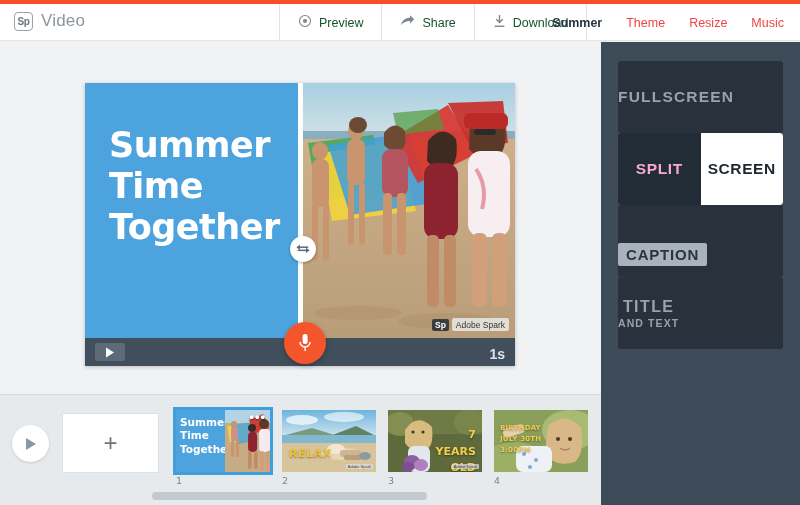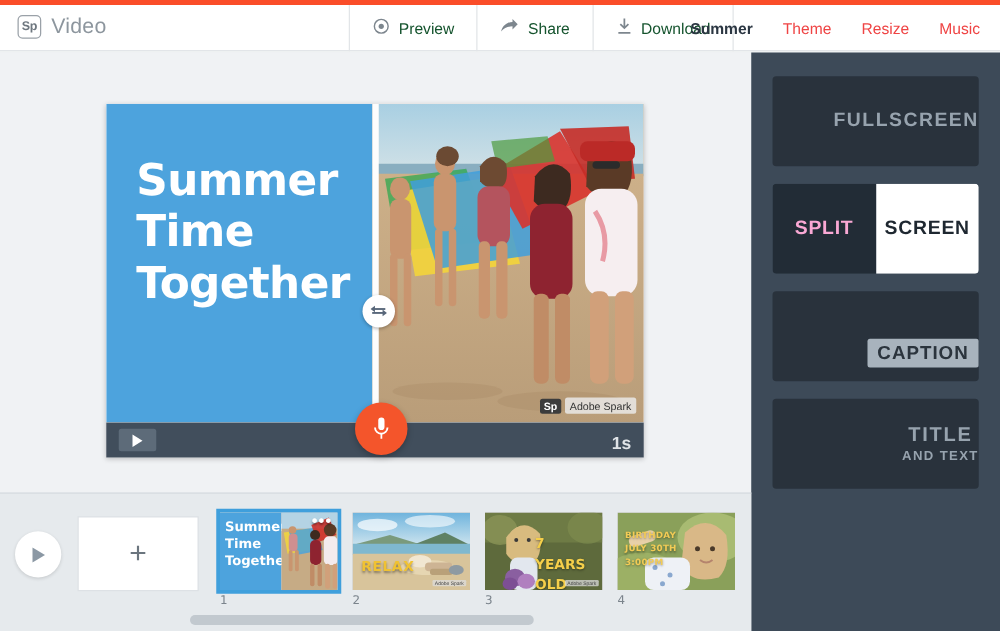--- a/index.html
+++ b/index.html
@@ -162,23 +162,22 @@
   .layout-panel {
     position: absolute; top: 42px; right: 0;
     width: 199px; height: 463px;
     background: #3d4a58;
     padding: 19px 17px;
   }
   .layout-card {
     width: 165px; height: 72px;
     background: #29323c;
     border-radius: 3px;
-    margin-bottom: 14px;
     position: relative;
-    display: flex; align-items: center; justify-content: flex-end;
+    display: flex; align-items: center; justify-content: flex-start;
     cursor: pointer;
     overflow: hidden;
   }
   .lbl-fullscreen {
     color: #97a3ae; font-size: 15.5px; font-weight: bold;
     letter-spacing: 1.2px;
   }
   .card-split { background: transparent; display: flex; padding: 0; }
   .split-left {
     width: 50%; height: 100%;
@@ -276,21 +275,21 @@
     position: absolute; z-index: 3;
     font-weight: bold;
     font-family: "DejaVu Sans", sans-serif;
   }
   .lbl-relax {
     left: 7px; bottom: 12px;
     color: #f0c232; font-size: 11px; letter-spacing: .5px;
     text-shadow: 0 1px 2px rgba(0,0,0,.4);
   }
   .lbl-years {
-    right: 6px; top: 17px; width: 48px; text-align: left;
+    right: 6px; top: 17px; width: 48px; text-align: right;
     color: #f5cf4a; font-size: 11px; line-height: 1.5;
     text-shadow: 0 1px 2px rgba(0,0,0,.45);
   }
   .lbl-bday {
     left: 6px; top: 13px;
     color: #f2cb55; font-size: 7px; line-height: 1.55;
     letter-spacing: .2px;
     text-shadow: 0 1px 2px rgba(0,0,0,.4);
   }
   .thumb-wm {

